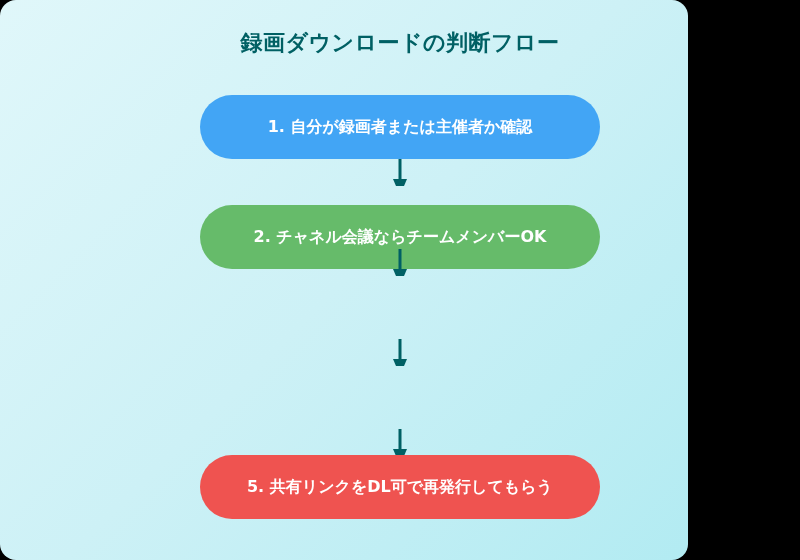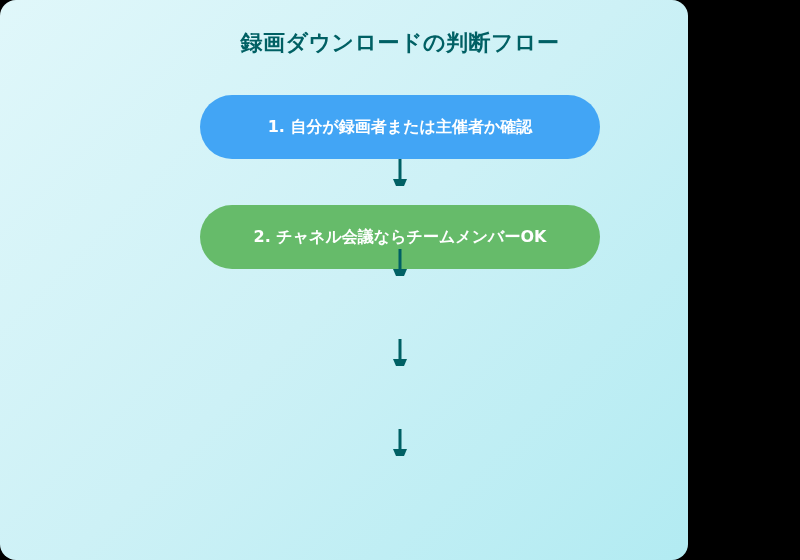--- a/index.html
+++ b/index.html
@@ -79,14 +79,15 @@
     <rect x="6.5" y="0" width="3" height="22" fill="#006064"></rect>
     <polygon points="1,20 15,20 12,27 4,27" fill="#006064"></polygon>
   </svg>
 
 
   <svg class="connector" style="top:429px;" viewBox="0 0 16 27">
     <rect x="6.5" y="0" width="3" height="22" fill="#006064"></rect>
     <polygon points="1,20 15,20 12,27 4,27" fill="#006064"></polygon>
   </svg>
 
+  <div class="step" style="top:455px; background:#ef5350;">5. 共有リンクをDL可で再発行してもらう</div>
 
 </div>
 
 </body></html>

